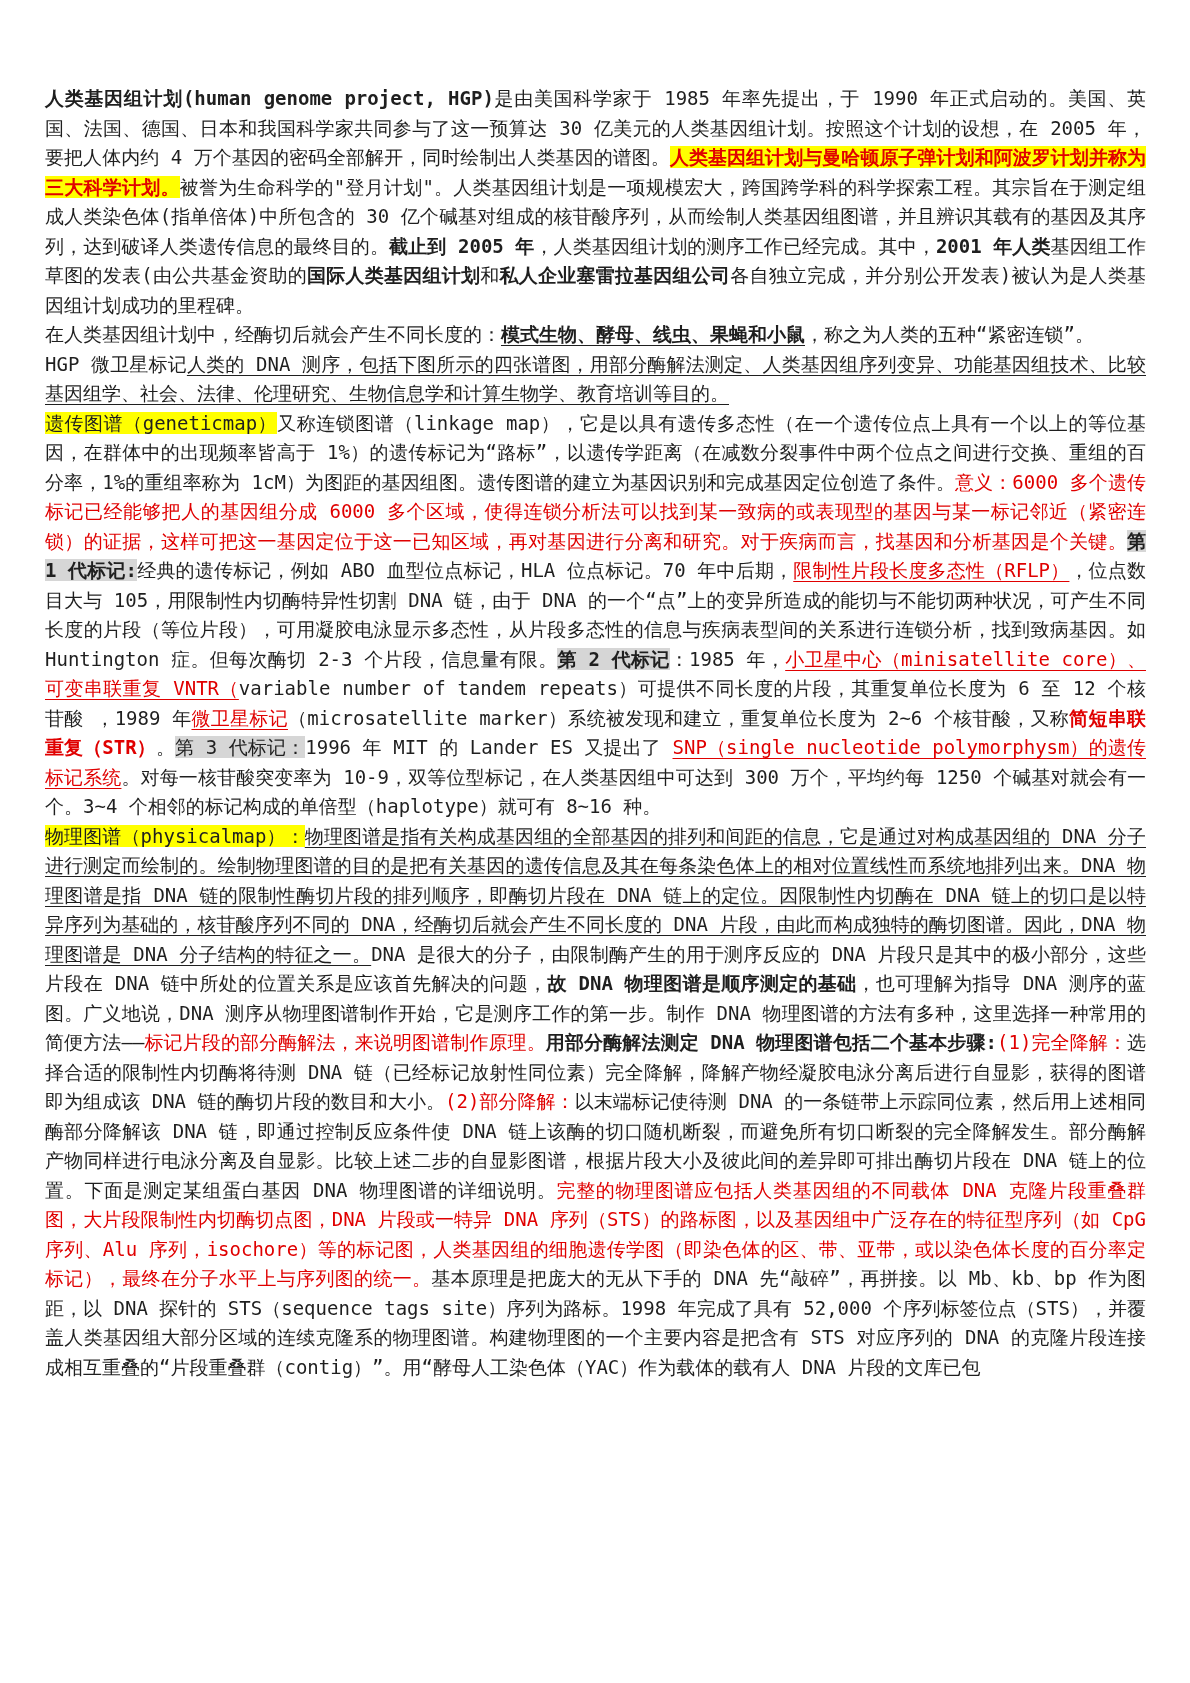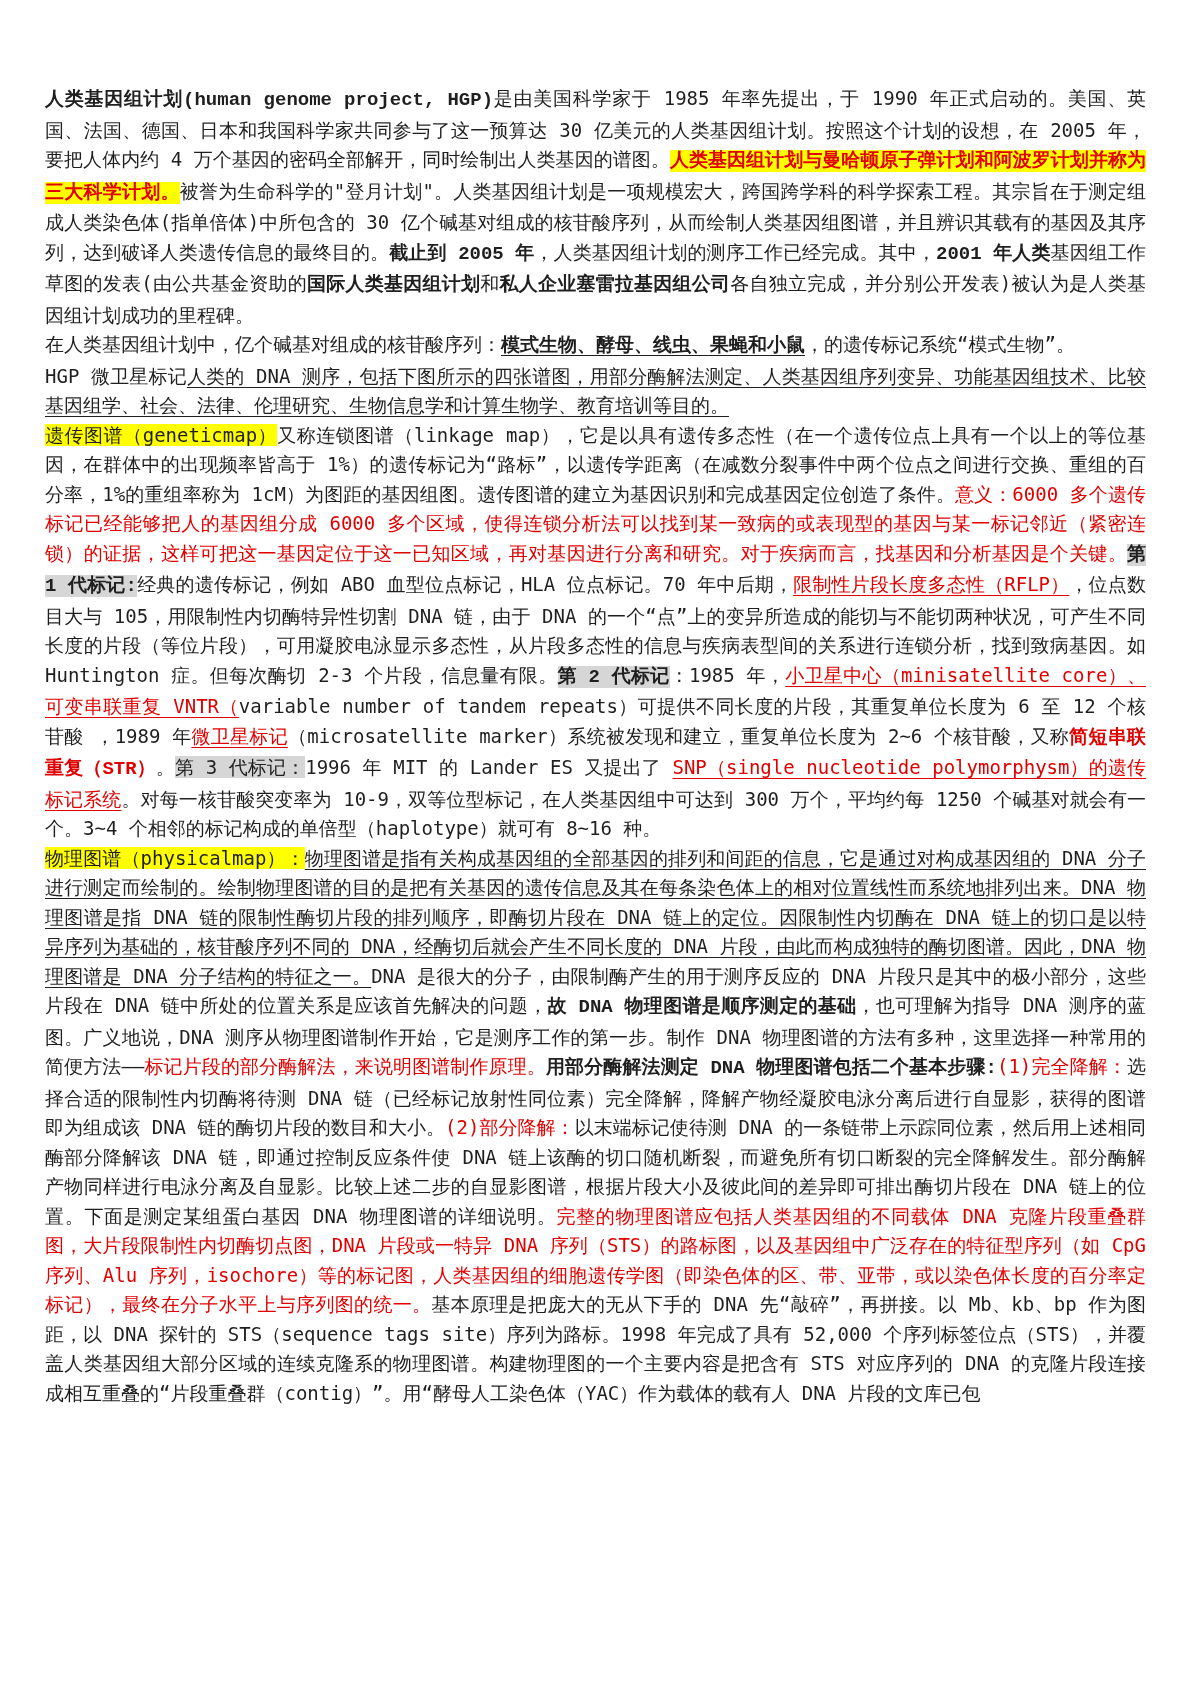--- a/index.html
+++ b/index.html
@@ -16,28 +16,28 @@
     padding:84px 44px 40px 45px;
     font-family:"DejaVu Sans Mono","DejaVu Serif","Liberation Serif",serif;
     font-size:19px;
     line-height:29.5px;
     color:var(--ink);
   }
   .para{
     margin:0;
     text-align:justify;
   }
-  .b{font-weight:bold;font-family:Liberation Mono, monospace;}
+  .b{font-weight:bold;}
   .r{color:var(--red);}
   .u{text-decoration:underline;text-underline-offset:4px;text-decoration-thickness:1px;}
   .hy{background:var(--hy);}
   .hg{background:var(--hg);}
 </style>
 </head>
 <body>
 
 <div>
     <p class="para"><span class="b">人类基因组计划(human genome project, HGP)</span><span class="">是由美国科学家于 1985 年率先提出，于 1990 年正式启动的。美国、英国、法国、德国、日本和我国科学家共同参与了这一预算达 30 亿美元的人类基因组计划。按照这个计划的设想，在 2005 年，要把人体内约 4 万个基因的密码全部解开，同时绘制出人类基因的谱图。</span><span class="b r hy">人类基因组计划与曼哈顿原子弹计划和阿波罗计划并称为三大科学计划。</span><span class="">被誉为生命科学的"登月计划"。人类基因组计划是一项规模宏大，跨国跨学科的科学探索工程。其宗旨在于测定组成人类染色体(指单倍体)中所包含的 30 亿个碱基对组成的核苷酸序列，从而绘制人类基因组图谱，并且辨识其载有的基因及其序列，达到破译人类遗传信息的最终目的。</span><span class="b">截止到 2005 年</span><span class="">，人类基因组计划的测序工作已经完成。其中，</span><span class="b">2001 年人类</span><span class="">基因组工作草图的发表(由公共基金资助的</span><span class="b">国际人类基因组计划</span><span class="">和</span><span class="b">私人企业塞雷拉基因组公司</span><span class="">各自独立完成，并分别公开发表)被认为是人类基因组计划成功的里程碑。</span></p>
-    <p class="para"><span class="">在人类基因组计划中，亿个碱基对组成的核苷酸序列：</span><span class="b u">模式生物、酵母、线虫、果蝇和小鼠</span><span class="">，的遗传标记系统“模式生物”。</span></p>
+    <p class="para"><span class="">在人类基因组计划中，经酶切后就会产生不同长度的：</span><span class="b u">模式生物、酵母、线虫、果蝇和小鼠</span><span class="">，称之为人类的五种“紧密连锁”。</span></p>
     <p class="para"><span class="">HGP 微卫星标记</span><span class="u">人类的 DNA 测序，包括下图所示的四张谱图，用部分酶解法测定、人类基因组序列变异、功能基因组技术、比较基因组学、社会、法律、伦理研究、生物信息学和计算生物学、教育培训等目的。</span></p>
     <p class="para"><span class="hy">遗传图谱（geneticmap）</span><span class="">又称连锁图谱（linkage map），它是以具有遗传多态性（在一个遗传位点上具有一个以上的等位基因，在群体中的出现频率皆高于 1%）的遗传标记为“路标”，以遗传学距离（在减数分裂事件中两个位点之间进行交换、重组的百分率，1%的重组率称为 1cM）为图距的基因组图。遗传图谱的建立为基因识别和完成基因定位创造了条件。</span><span class="r">意义：6000 多个遗传标记已经能够把人的基因组分成 6000 多个区域，使得连锁分析法可以找到某一致病的或表现型的基因与某一标记邻近（紧密连锁）的证据，这样可把这一基因定位于这一已知区域，再对基因进行分离和研究。对于疾病而言，找基因和分析基因是个关键。</span><span class="b hg">第 1 代标记:</span><span class="">经典的遗传标记，例如 ABO 血型位点标记，HLA 位点标记。70 年中后期，</span><span class="r u">限制性片段长度多态性（RFLP）</span><span class="">，位点数目大与 105，用限制性内切酶特异性切割 DNA 链，由于 DNA 的一个“点”上的变异所造成的能切与不能切两种状况，可产生不同长度的片段（等位片段），可用凝胶电泳显示多态性，从片段多态性的信息与疾病表型间的关系进行连锁分析，找到致病基因。如 Huntington 症。但每次酶切 2-3 个片段，信息量有限。</span><span class="b hg">第 2 代标记</span><span class="">：1985 年，</span><span class="r u">小卫星中心（minisatellite core）、可变串联重复 VNTR（</span><span class="">variable number of tandem repeats）可提供不同长度的片段，其重复单位长度为 6 至 12 个核苷酸 ，1989 年</span><span class="r u">微卫星标记</span><span class="">（microsatellite marker）系统被发现和建立，重复单位长度为 2~6 个核苷酸，又称</span><span class="b r">简短串联重复（STR）</span><span class="">。</span><span class="hg">第 3 代标记：</span><span class="">1996 年 MIT 的 Lander ES 又提出了 </span><span class="r u">SNP（single nucleotide polymorphysm）的遗传标记系统</span><span class="">。对每一核苷酸突变率为 10-9，双等位型标记，在人类基因组中可达到 300 万个，平均约每 1250 个碱基对就会有一个。3~4 个相邻的标记构成的单倍型（haplotype）就可有 8~16 种。</span></p>
     <p class="para"><span class="hy">物理图谱（physicalmap）：</span><span class="u">物理图谱是指有关构成基因组的全部基因的排列和间距的信息，它是通过对构成基因组的 DNA 分子进行测定而绘制的。绘制物理图谱的目的是把有关基因的遗传信息及其在每条染色体上的相对位置线性而系统地排列出来。DNA 物理图谱是指 DNA 链的限制性酶切片段的排列顺序，即酶切片段在 DNA 链上的定位。因限制性内切酶在 DNA 链上的切口是以特异序列为基础的，核苷酸序列不同的 DNA，经酶切后就会产生不同长度的 DNA 片段，由此而构成独特的酶切图谱。因此，DNA 物理图谱是 DNA 分子结构的特征之一。</span><span class="">DNA 是很大的分子，由限制酶产生的用于测序反应的 DNA 片段只是其中的极小部分，这些片段在 DNA 链中所处的位置关系是应该首先解决的问题，</span><span class="b">故 DNA 物理图谱是顺序测定的基础</span><span class="">，也可理解为指导 DNA 测序的蓝图。广义地说，DNA 测序从物理图谱制作开始，它是测序工作的第一步。制作 DNA 物理图谱的方法有多种，这里选择一种常用的简便方法——</span><span class="r">标记片段的部分酶解法，来说明图谱制作原理。</span><span class="b">用部分酶解法测定 DNA 物理图谱包括二个基本步骤:</span><span class="r">(1)完全降解：</span><span class="">选择合适的限制性内切酶将待测 DNA 链（已经标记放射性同位素）完全降解，降解产物经凝胶电泳分离后进行自显影，获得的图谱即为组成该 DNA 链的酶切片段的数目和大小。</span><span class="r">(2)部分降解：</span><span class="">以末端标记使待测 DNA 的一条链带上示踪同位素，然后用上述相同酶部分降解该 DNA 链，即通过控制反应条件使 DNA 链上该酶的切口随机断裂，而避免所有切口断裂的完全降解发生。部分酶解产物同样进行电泳分离及自显影。比较上述二步的自显影图谱，根据片段大小及彼此间的差异即可排出酶切片段在 DNA 链上的位置。下面是测定某组蛋白基因 DNA 物理图谱的详细说明。</span><span class="r">完整的物理图谱应包括人类基因组的不同载体 DNA 克隆片段重叠群图，大片段限制性内切酶切点图，DNA 片段或一特异 DNA 序列（STS）的路标图，以及基因组中广泛存在的特征型序列（如 CpG 序列、Alu 序列，isochore）等的标记图，人类基因组的细胞遗传学图（即染色体的区、带、亚带，或以染色体长度的百分率定标记），最终在分子水平上与序列图的统一。</span><span class="">基本原理是把庞大的无从下手的 DNA 先“敲碎”，再拼接。以 Mb、kb、bp 作为图距，以 DNA 探针的 STS（sequence tags site）序列为路标。1998 年完成了具有 52,000 个序列标签位点（STS），并覆盖人类基因组大部分区域的连续克隆系的物理图谱。构建物理图的一个主要内容是把含有 STS 对应序列的 DNA 的克隆片段连接成相互重叠的“片段重叠群（contig）”。用“酵母人工染色体（YAC）作为载体的载有人 DNA 片段的文库已包</span></p>
   </div>
 
 </body></html>

